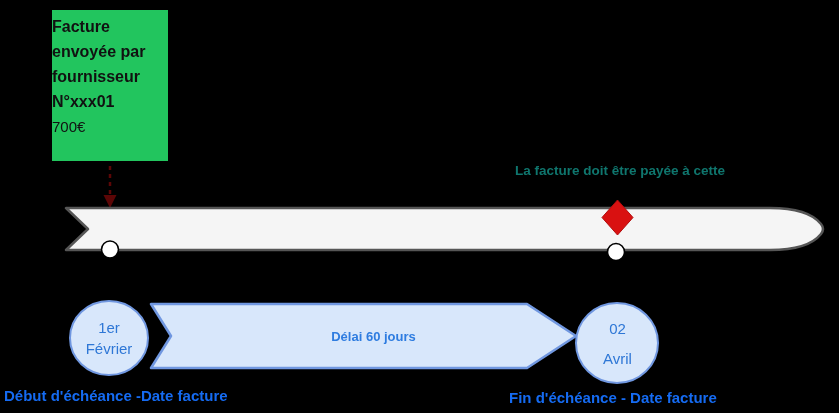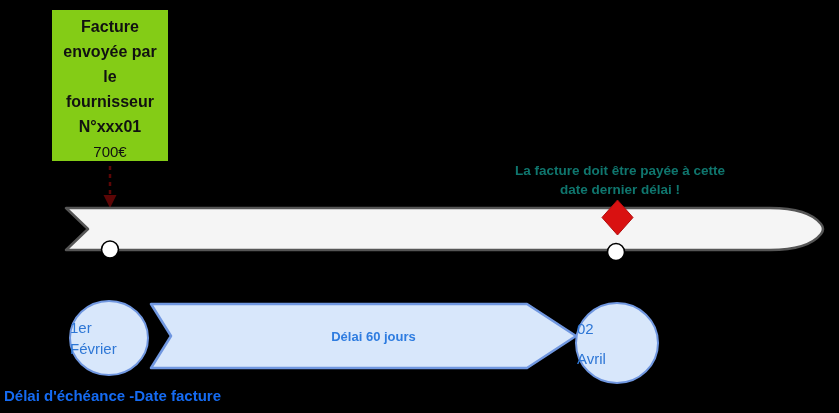--- a/index.html
+++ b/index.html
@@ -13,23 +13,23 @@
   }
   .stage svg.layer {
     position: absolute;
     left: 0; top: 0;
     width: 839px; height: 413px;
   }
   .invoice-box {
     position: absolute;
     left: 50px; top: 8px;
     width: 116px; height: 151px;
-    background: #84cc16;
+    background: #22c55e;
     border: 2px solid #000000;
-    text-align: center;
+    text-align: left;
     z-index: 2;
   }
   .invoice-title { margin-top: 4px; }
   .invoice-title div {
     font-size: 16px;
     font-weight: bold;
     line-height: 25px;
     color: #111111;
     white-space: nowrap;
   }
@@ -46,21 +46,21 @@
     color: #0f766e;
     font-weight: bold;
     font-size: 13.5px;
     line-height: 19px;
     z-index: 3;
   }
   .date-bubble-text {
     position: absolute;
     display: flex;
     flex-direction: column;
-    align-items: flex-start;
+    align-items: center;
     justify-content: center;
     text-align: center;
     color: #2e77d6;
     font-size: 15px;
     line-height: 21px;
     z-index: 4;
   }
   .start-date-text { left: 70px; top: 301px; width: 78px; height: 74px; }
   .end-date-text   { left: 577px; top: 303px; width: 81px; height: 80px; gap: 9px; }
   .delay-band-text {
@@ -108,39 +108,38 @@
     <path d="M 151 304 L 527 304 L 576 336 L 527 368 L 151 368 L 171 336 Z" stroke-width="2.5" stroke-linejoin="round" fill="#d8e7fb" stroke="#7097e0"></path>
 
     <ellipse cx="109" cy="338" rx="39" ry="37" stroke-width="2" fill="#d8e7fb" stroke="#7097e0"></ellipse>
     <ellipse cx="617" cy="343" rx="41" ry="40" stroke-width="2" fill="#d8e7fb" stroke="#7097e0"></ellipse>
   </svg>
 
   <div class="invoice-box">
     <div class="invoice-title">
       <div>Facture</div>
       <div>envoyée par</div>
-      <div>le</div>
       <div>fournisseur</div>
       <div>N°xxx01</div>
     </div>
     <div class="invoice-amount">700€</div>
   </div>
 
   <div class="deadline-note">
     <div>La facture doit être payée à cette</div>
-    <div>date dernier délai !</div>
   </div>
 
   <div class="date-bubble-text start-date-text">
     <div>1er</div>
     <div>Février</div>
   </div>
 
   <div class="delay-band-text">Délai 60 jours</div>
 
   <div class="date-bubble-text end-date-text">
     <div>02</div>
     <div>Avril</div>
   </div>
 
-  <div class="caption caption-start">Délai d'échéance -Date facture</div>
+  <div class="caption caption-start">Début d'échéance -Date facture</div>
+  <div class="caption caption-end">Fin d'échéance - Date facture</div>
 
 </div>
 
 </body></html>

